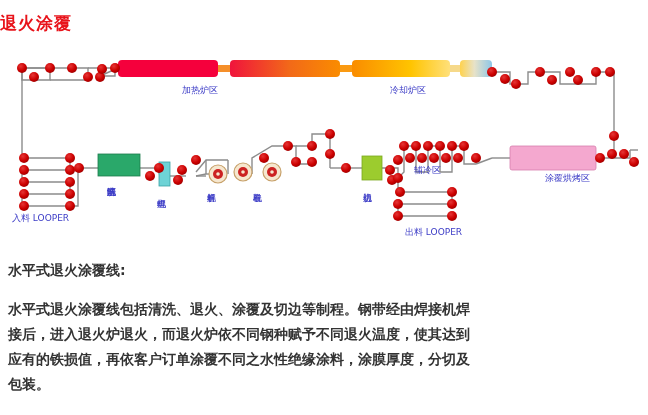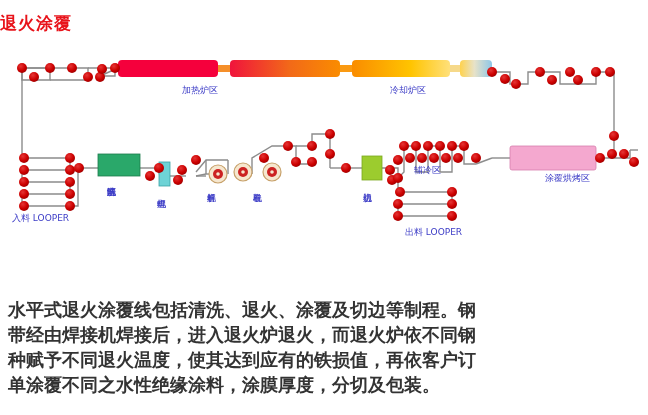--- a/index.html
+++ b/index.html
@@ -69,21 +69,21 @@
     font-size: 14px;
     font-weight: bold;
     color: #333333;
     font-family: "DejaVu Sans", "Liberation Sans", sans-serif;
   }
   #bodytext {
     position: absolute;
     left: 8px;
     top: 297px;
     width: 470px;
-    font-size: 18px;
+    font-size: 14px;
     font-weight: bold;
     line-height: 25px;
     color: #333333;
     font-family: "DejaVu Sans", "Liberation Sans", sans-serif;
     letter-spacing: 0px;
   }
 </style>
 </head>
 <body>
 
@@ -289,15 +289,16 @@
     <div class="zone-label" style="left:12px;  top:168px;">入料 LOOPER</div>
     <div class="zone-label" style="left:405px;top:182px;">出料 LOOPER</div>
     <div class="zone-label vert" style="left:106px;top:134px;">电解清洗区</div>
     <div class="zone-label vert" style="left:156px;top:146px;">电焊机</div>
     <div class="zone-label vert" style="left:206px;top:140px;">解卷机</div>
     <div class="zone-label vert" style="left:252px;top:140px;">卷取机</div>
     <div class="zone-label vert" style="left:362px;top:140px;">切边机</div>
     <div class="zone-label" style="left:524px;top:128px;margin-left:21px;">涂覆烘烤区</div>
   </div>
 
+  <div id="caption">水平式退火涂覆线:</div>
   <div id="bodytext">水平式退火涂覆线包括清洗、退火、涂覆及切边等制程。钢带经由焊接机焊接后，进入退火炉退火，而退火炉依不同钢种赋予不同退火温度，使其达到应有的铁损值，再依客户订单涂覆不同之水性绝缘涂料，涂膜厚度，分切及包装。</div>
 
 </div>
 
 </body></html>

